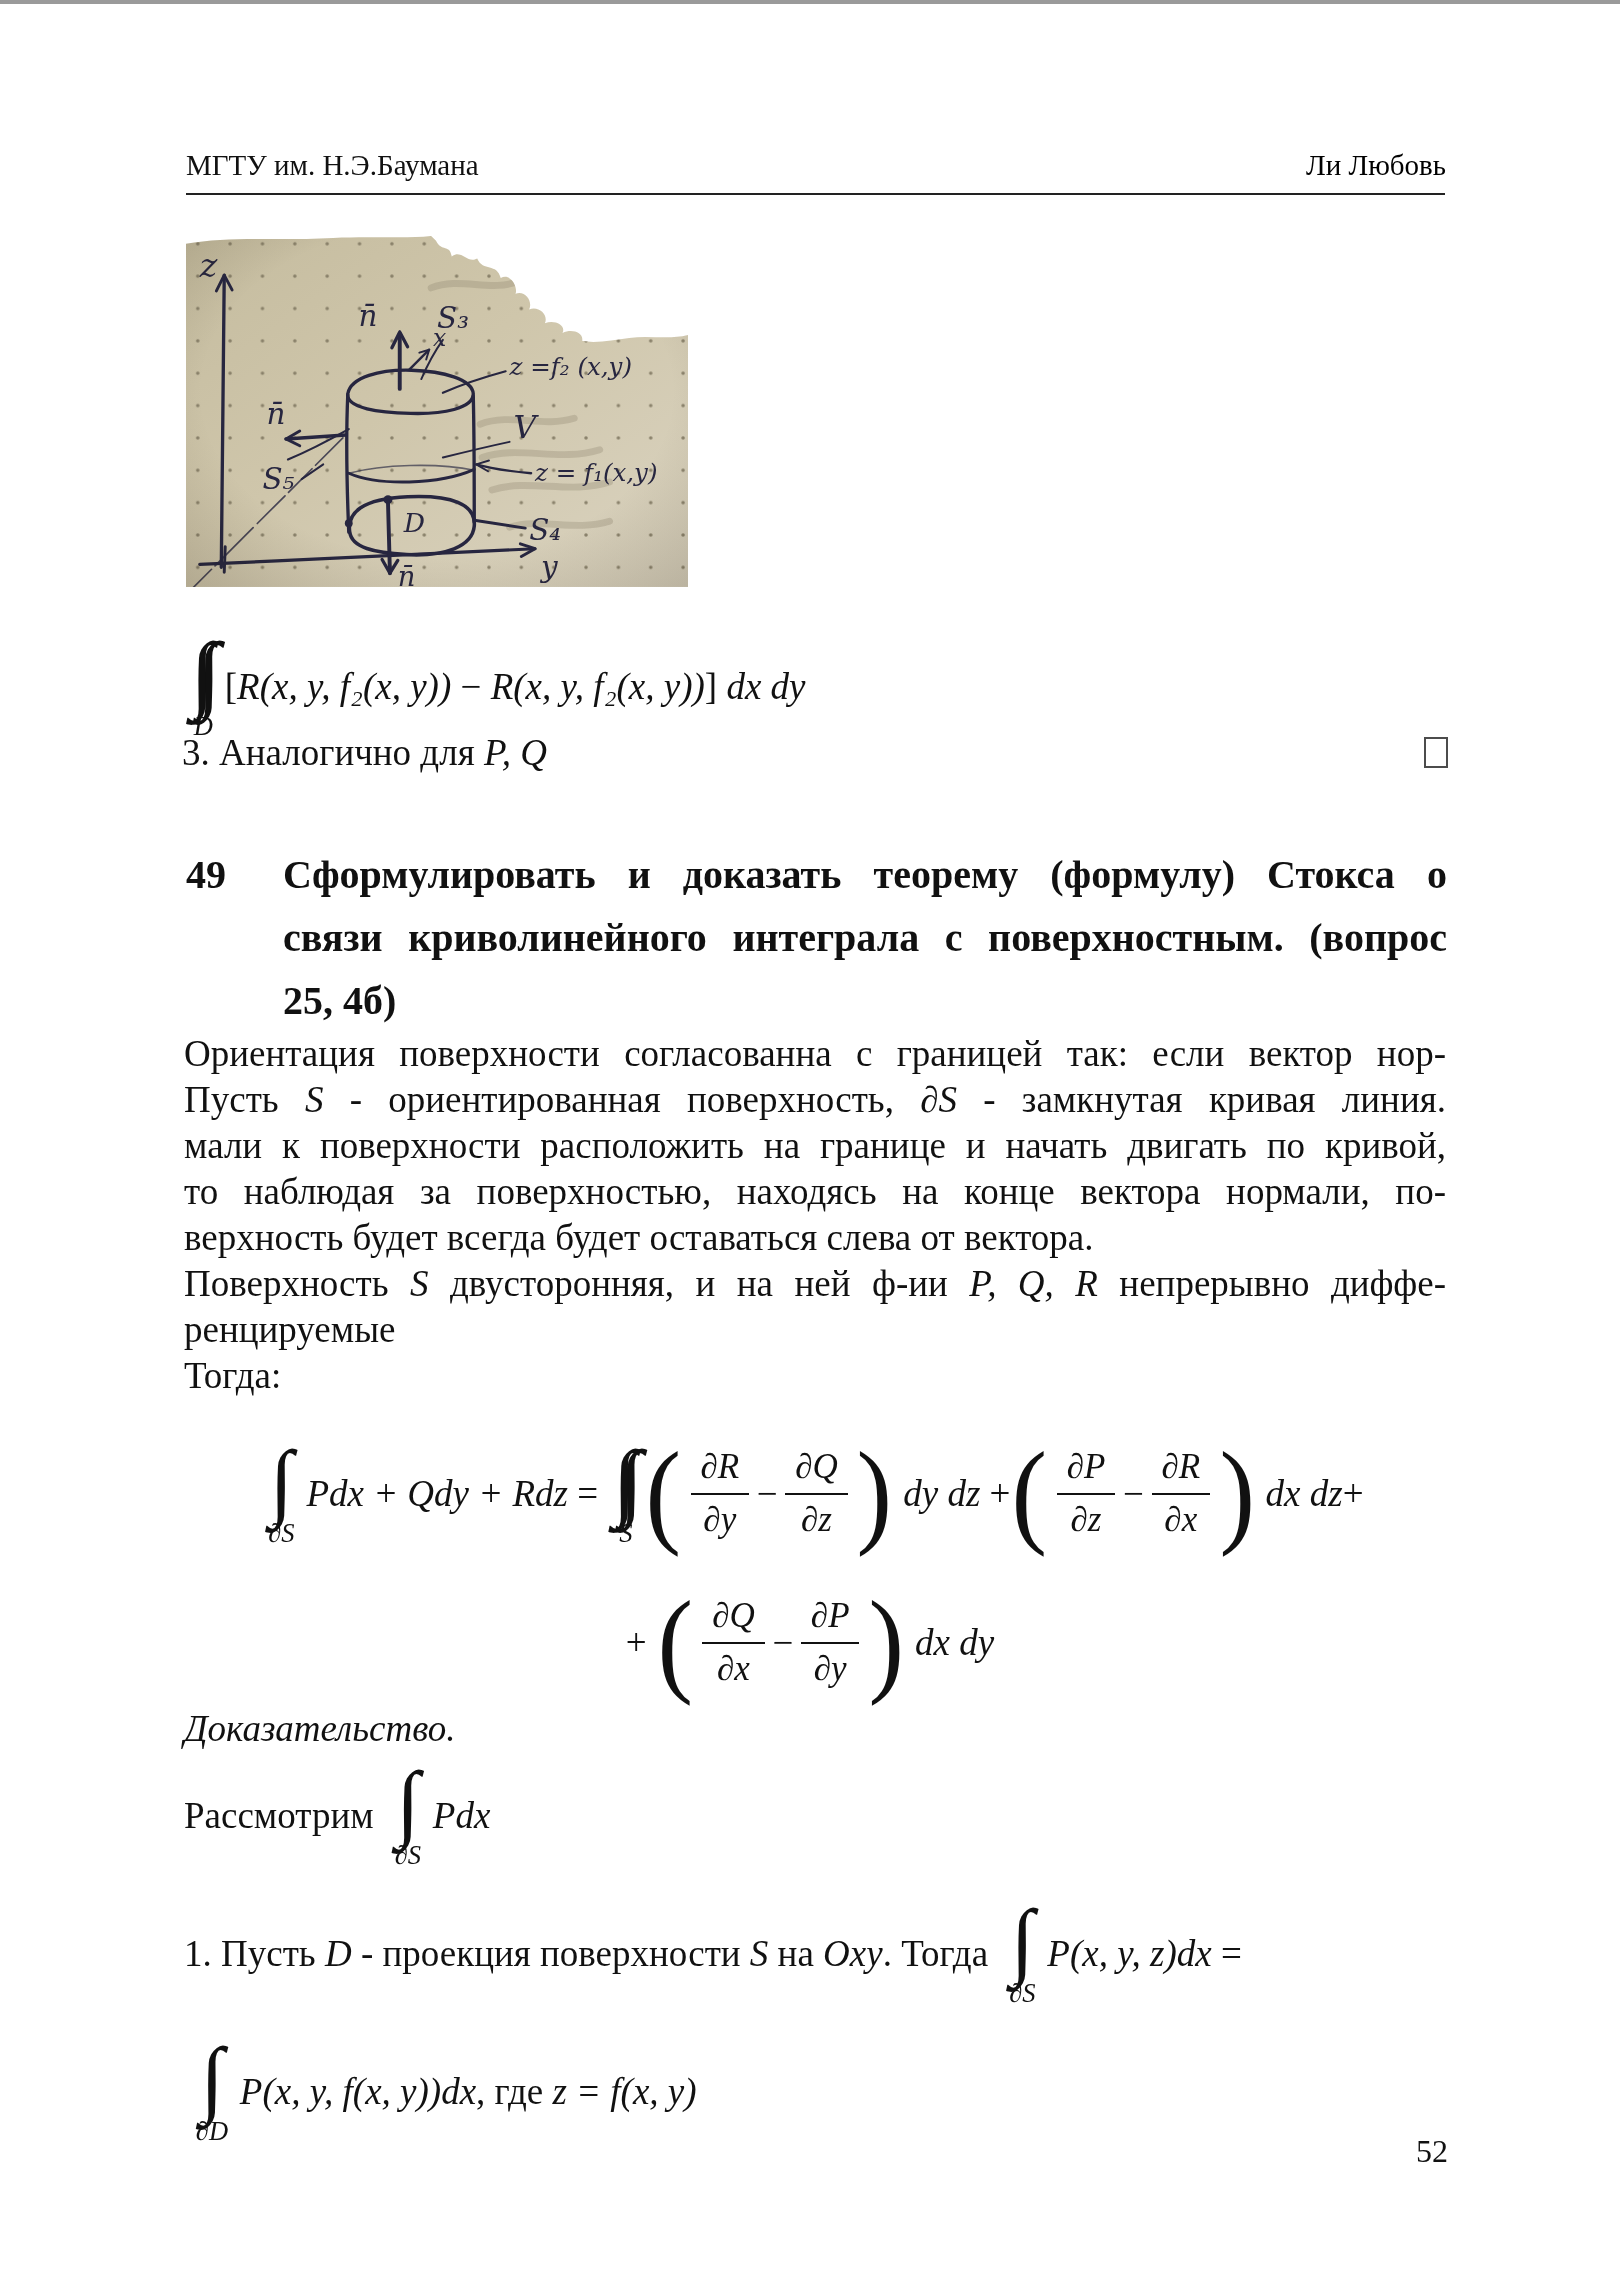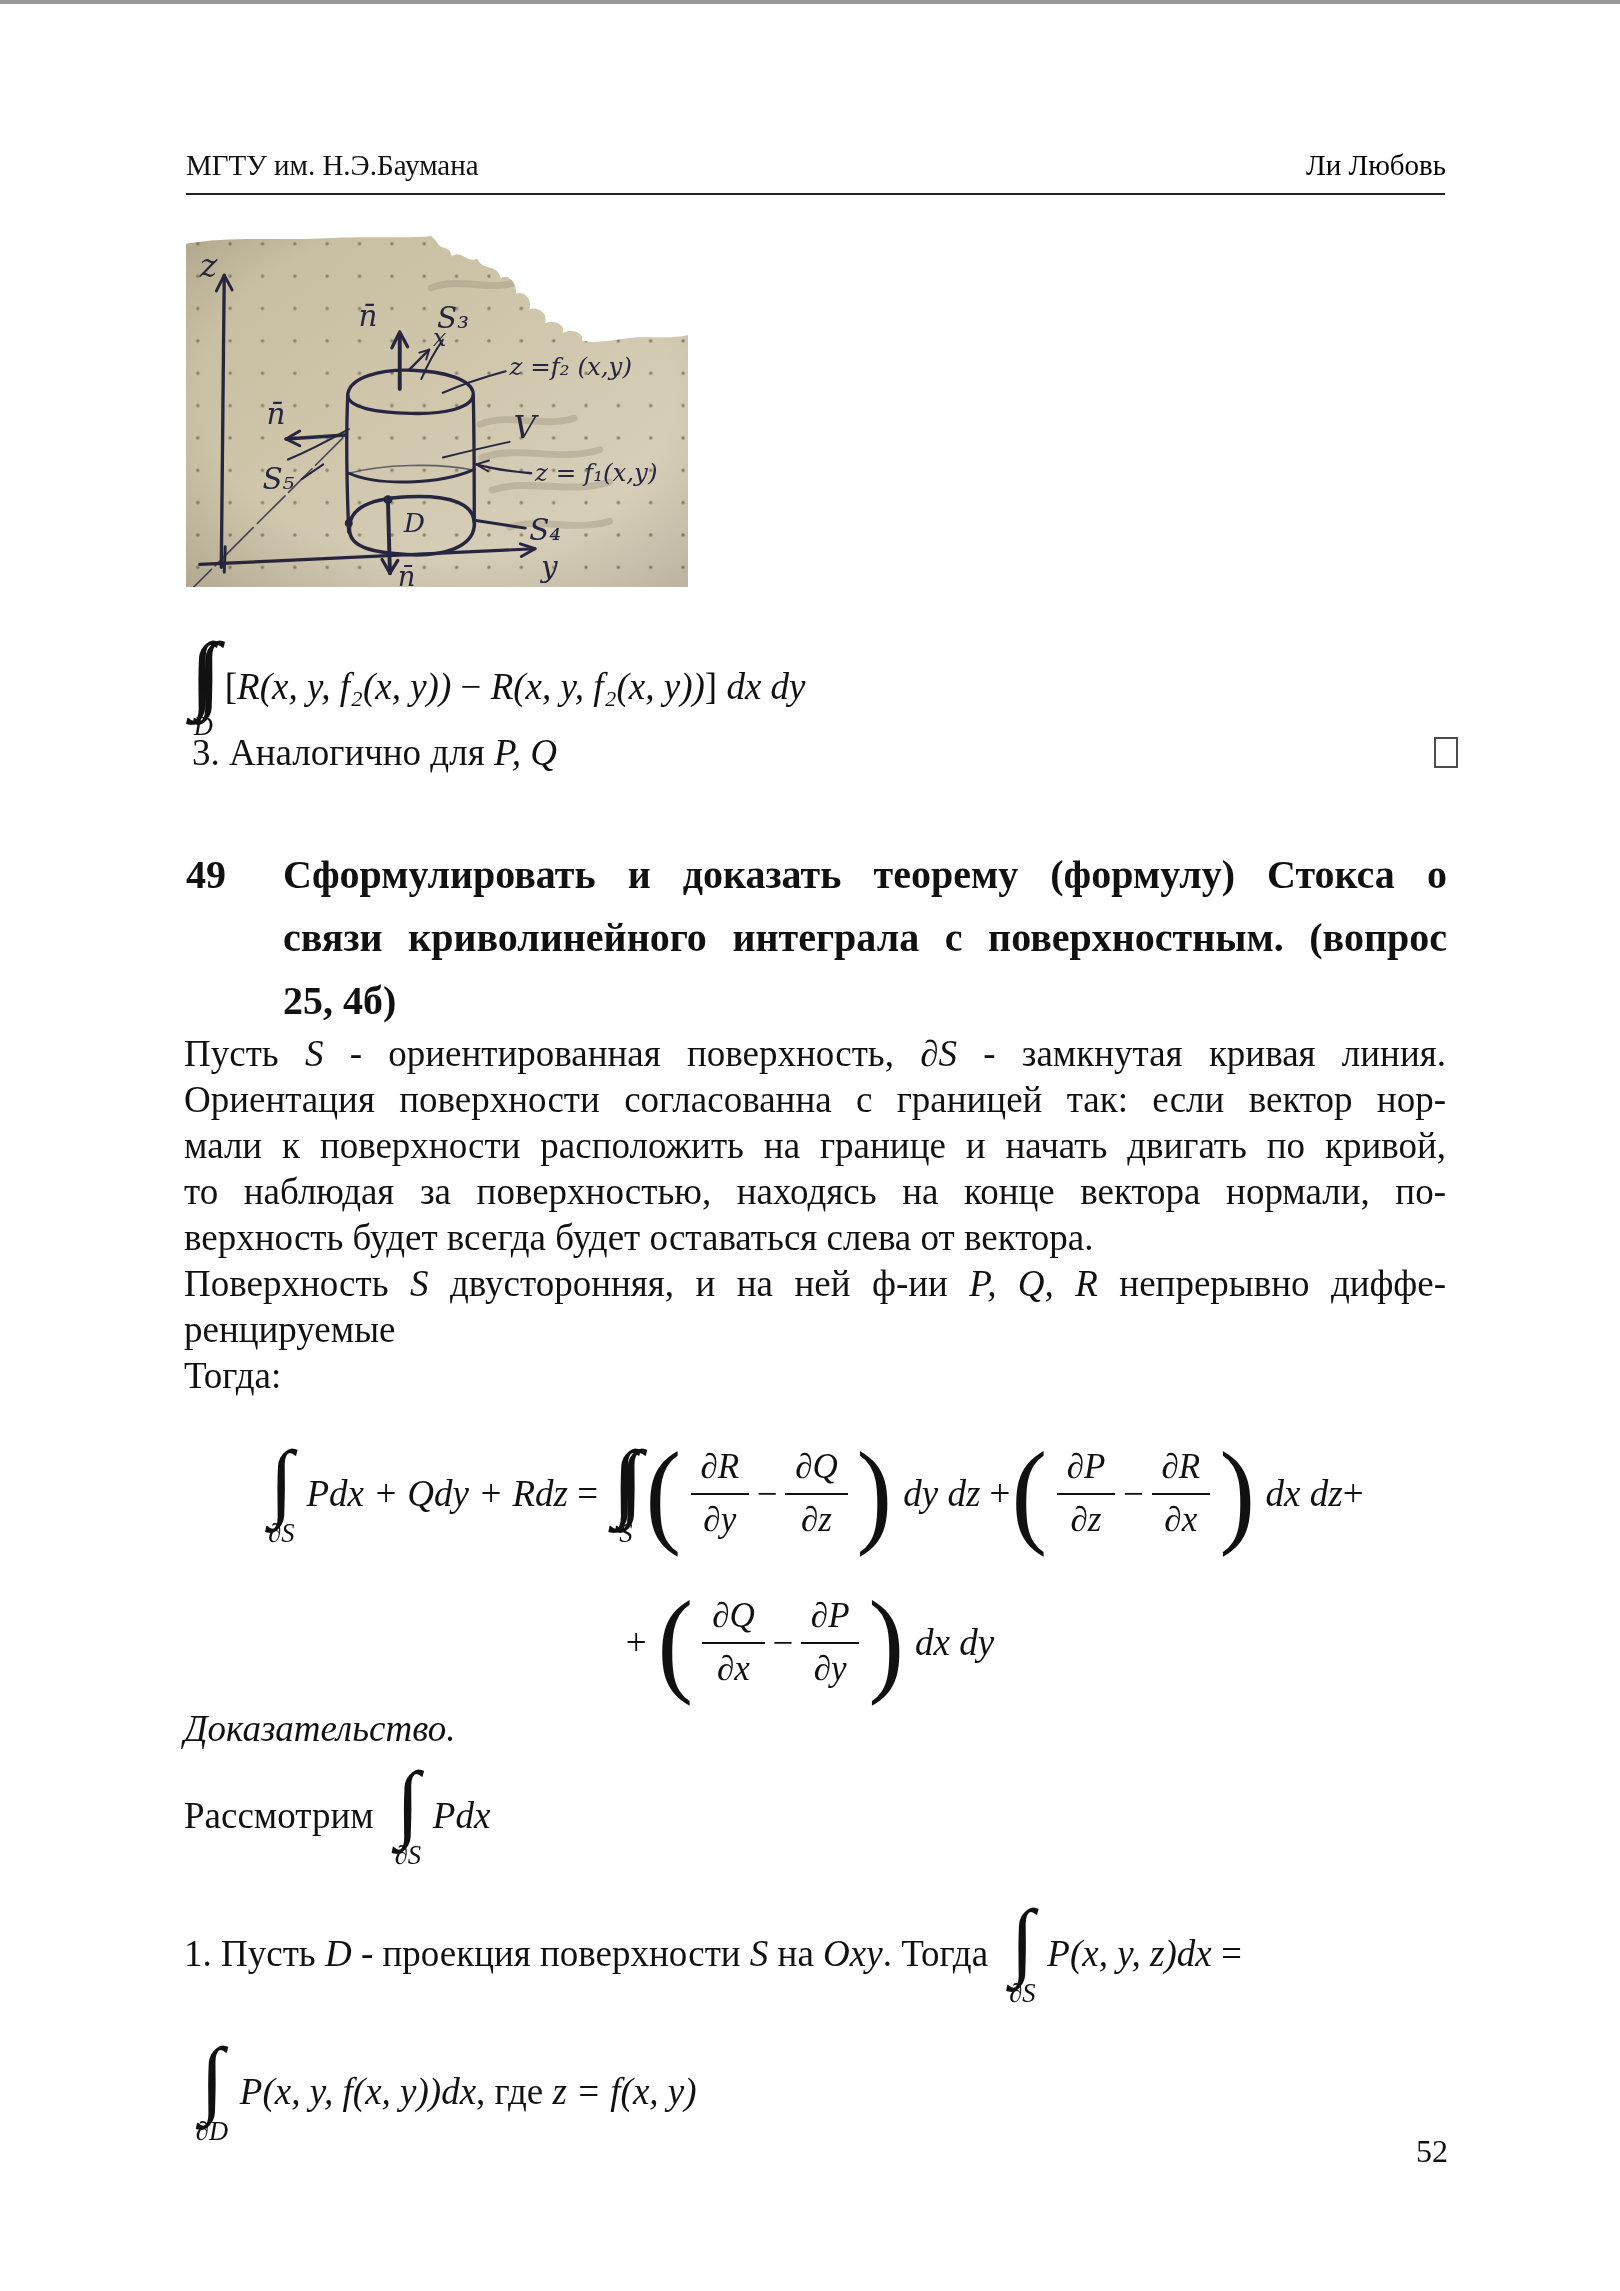--- a/index.html
+++ b/index.html
@@ -24,21 +24,21 @@
   .limop{display:inline-flex;flex-direction:column;align-items:center;margin:0 11.8px;}
   .opg{font-size:86px;line-height:1;font-style:italic;}
   .opg.op2{letter-spacing:-0.35em;margin-right:0.15em;}
   .oplim{font-size:26.5px;font-style:italic;margin-top:-5.9px;}
   .frac{display:inline-flex;flex-direction:column;align-items:center;margin:0 7.8px;font-style:italic;font-size:35px;}
   .fnum{padding:0 9.8px 5.9px;border-bottom:2.9px solid #111;}
   .fden{padding-top:5.9px;}
   .bigp{font-size:116px;line-height:0.85;transform:scaleX(.92);display:inline-block;}
   
   .formulaR{position:absolute;left:182px;top:606px;height:152px;}
-  .row3{position:absolute;left:192px;top:727px;width:1266px;display:flex;align-items:center;justify-content:space-between;font-size:37px;}
+  .row3{position:absolute;left:182px;top:727px;width:1266px;display:flex;align-items:center;justify-content:space-between;font-size:37px;}
   .qed{width:19.6px;height:26.5px;border:2.5px solid #4c4c4c;display:inline-block;}
   .section{position:absolute;left:186px;top:839px;width:1261px;display:flex;font-weight:bold;font-size:40px;line-height:63px;}
   .h-num{width:97px;flex:none;}
   .h-lines{flex:1;}
   .hline-j{text-align:justify;text-align-last:justify;}
   .para{position:absolute;left:184px;top:1027px;width:1262px;font-size:37px;}
   .pline{line-height:46px;}
   .pline.j{text-align:justify;text-align-last:justify;}
   .pline .mi{font-style:italic;}
   .stokes1{position:absolute;left:0;top:1411px;width:1620px;height:157px;}
@@ -187,22 +187,22 @@
   <div class="section">
     <span class="h-num">49</span>
     <span class="h-lines">
       <span class="hline-j" style="display:block">Сформулировать и доказать теорему (формулу) Стокса о</span>
       <span class="hline-j" style="display:block">связи криволинейного интеграла с поверхностным. (вопрос</span>
       <span style="display:block">25, 4б)</span>
     </span>
   </div>
 
   <div class="para">
+      <div class="pline j"><span class="mr">Ориентация поверхности согласованна с границей так: если вектор нор-</span></div>
       <div class="pline j"><span class="mr">Пусть </span><span class="mi">S</span><span class="mr"> - ориентированная поверхность, </span><span class="mi">∂S</span><span class="mr"> - замкнутая кривая линия.</span></div>
-      <div class="pline j"><span class="mr">Ориентация поверхности согласованна с границей так: если вектор нор-</span></div>
       <div class="pline j"><span class="mr">мали к поверхности расположить на границе и начать двигать по кривой,</span></div>
       <div class="pline j"><span class="mr">то наблюдая за поверхностью, находясь на конце вектора нормали, по-</span></div>
       <div class="pline"><span class="mr">верхность будет всегда будет оставаться слева от вектора.</span></div>
       <div class="pline j"><span class="mr">Поверхность </span><span class="mi">S</span><span class="mr"> двусторонняя, и на ней ф-ии </span><span class="mi">P, Q, R</span><span class="mr"> непрерывно диффе-</span></div>
       <div class="pline"><span class="mr">ренцируемые</span></div>
       <div class="pline"><span class="mr">Тогда:</span></div>
     </div>
 
   <div class="eqrow stokes1">
       <span class="limop">

